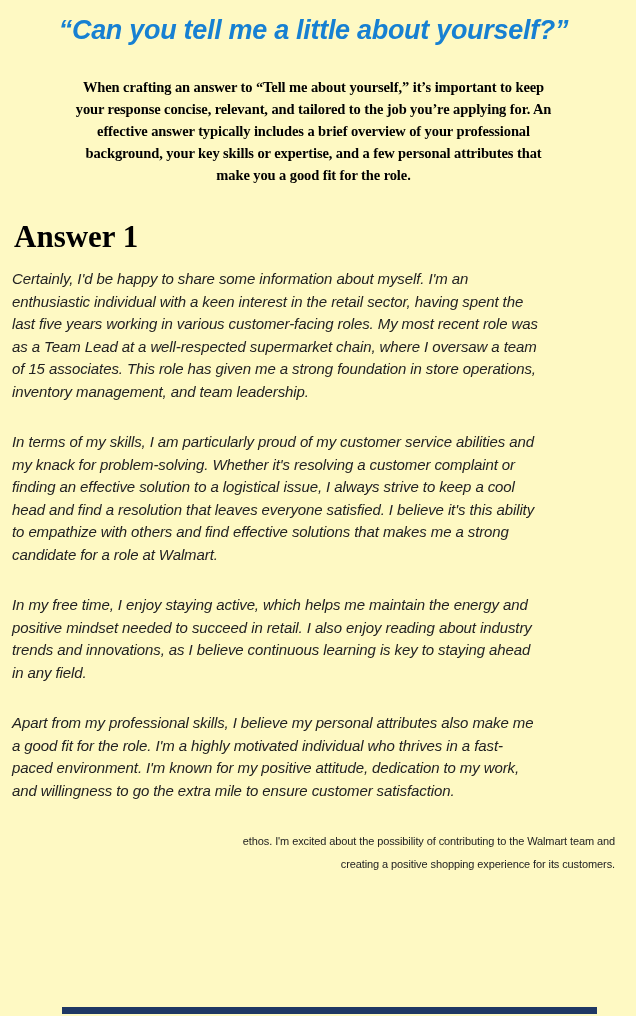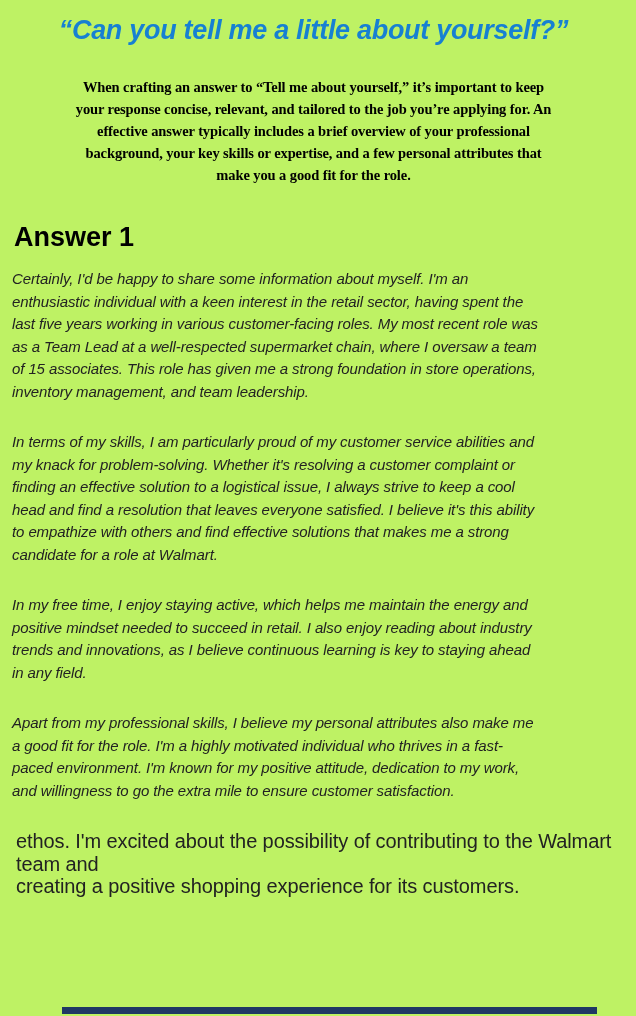--- a/index.html
+++ b/index.html
@@ -5,21 +5,21 @@
   html, body {
     margin: 0;
     padding: 0;
     background: #ffffff;
   }
   .page {
     position: relative;
     width: 636px;
     height: 1016px;
     margin: 0 auto;
-    background: #bef264;
+    background: #fef9c3;
     overflow: hidden;
     font-family: "Liberation Sans", sans-serif;
     color: #1a1a1a;
     box-sizing: border-box;
     padding: 12px 21px 0 12px;
   }
   .doc-title {
     margin: 2px 0 0 0;
     text-align: center;
     font-size: 27px;
@@ -35,45 +35,47 @@
     font-size: 14.5px;
     font-weight: 700;
     line-height: 22px;
     letter-spacing: -0.1px;
     white-space: pre-line;
     color: #000000;
     font-family: Liberation Serif, serif;
   }
   .answer-heading {
     margin: 36px 0 0 2px;
-    font-size: 27px;
+    font-size: 31px;
     line-height: 30px;
     font-weight: 600;
     color: #000000;
+    font-family: Liberation Serif, serif;
   }
   .body-par {
     margin: 8px 0 28px 0;
     font-size: 15px;
     line-height: 22.5px;
     font-style: italic;
     letter-spacing: -0.1px;
     white-space: pre-line;
     color: #222222;
   }
   .body-par.first {
     margin-top: 16px;
   }
   .closing-par {
     margin: 18px 0 0 4px;
-    font-size: 20px;
+    font-size: 11px;
     line-height: 22.5px;
     font-style: normal;
     letter-spacing: -0.1px;
     white-space: pre-line;
     color: #222222;
+    text-align: right;
   }
   .bottom-bar {
     position: absolute;
     left: 62px;
     bottom: 2px;
     width: 535px;
     height: 7px;
   }
 </style>
 </head>

